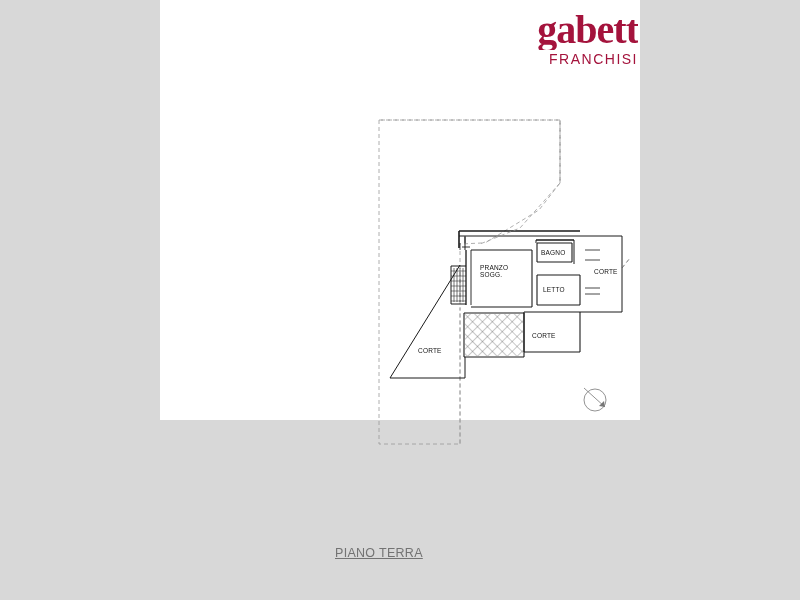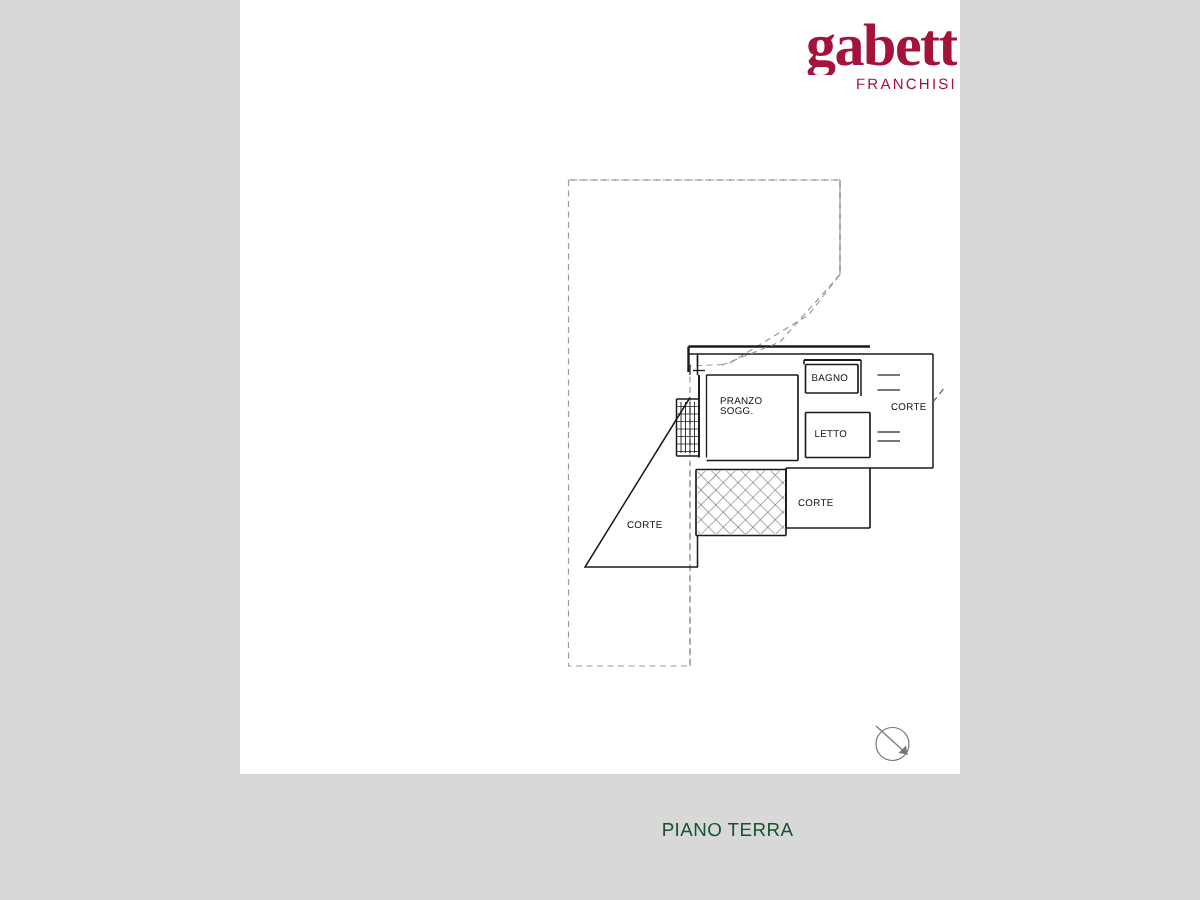--- a/index.html
+++ b/index.html
@@ -16,21 +16,21 @@
     left: 0; top: 0;
     width: 800px;
     height: 600px;
     background: #d8d8d8;
   }
   .sheet {
     position: absolute;
     left: 160px;
     top: 0;
     width: 480px;
-    height: 516px;
+    height: 420px;
     background: #ffffff;
   }
   .logo {
     position: absolute;
     right: 2px;
     top: 10px;
     text-align: right;
     line-height: 1;
     user-select: none;
   }
@@ -39,41 +39,42 @@
     font-size: 40px;
     font-weight: bold;
     color: #a4133c;
     letter-spacing: -1px;
     display: block;
     overflow: hidden;
     white-space: nowrap;
   }
   .logo .sub {
     font-family: "Liberation Sans", sans-serif;
-    font-size: 10px;
+    font-size: 14px;
     letter-spacing: 1.5px;
     color: #a4133c;
     display: block;
     margin-top: 2px;
     white-space: nowrap;
     overflow: hidden;
   }
   .drawing {
     position: absolute;
     left: 0;
     top: 0;
     width: 480px;
     height: 600px;
   }
   .caption {
     position: absolute;
     left: 175px;
     width: 300px;
-    text-align: center;
-    color: #14532d;
+    text-align: left;
+    color: #737373;
+    text-decoration: underline;
   }
   .caption.title {
     top: 546px;
     font-size: 12.5px;
     letter-spacing: 0.3px;
   }
   .caption.height {
     top: 578px;
     font-size: 11px;
     font-weight: bold;

